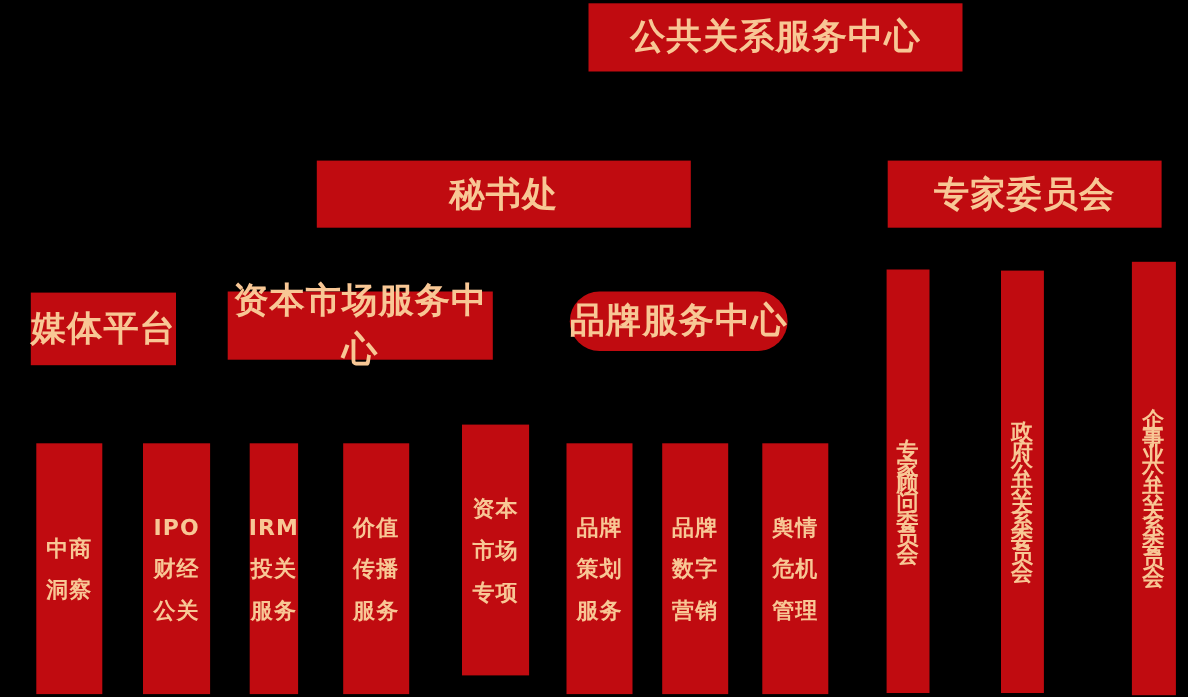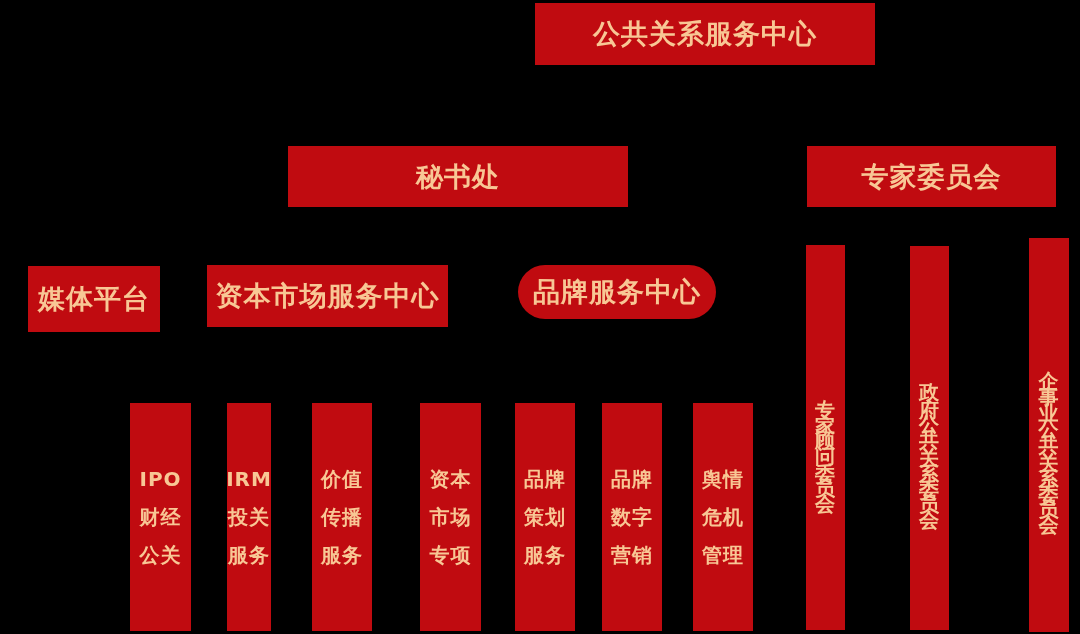--- a/index.html
+++ b/index.html
@@ -21,21 +21,21 @@
     color:var(--peach);
     font-weight:bold;
     display:flex;
     align-items:center;
     justify-content:center;
     text-align:center;
     white-space:pre-line;
     box-sizing:border-box;
   }
   .hbox{
-    font-size:27px;
+    font-size:32px;
     letter-spacing:1px;
   }
   .dept{
     font-size:20px;
     line-height:38px;
     letter-spacing:1px;
   }
   .vbox{
     font-size:20px;
     writing-mode:vertical-rl;
@@ -54,34 +54,36 @@
   <div class="box hbox" style="left:288px;top:146px;width:340px;height:61px;">秘书处</div>
 
   <div class="box hbox" style="left:807px;top:146px;width:249px;height:61px;">专家委员会</div>
 
   <div class="box hbox" style="left:0px;top:266px;width:132px;height:66px;margin-left:28px;">媒体平台</div>
 
   <div class="box hbox" style="left:207px;top:265px;width:241px;height:62px;">资本市场服务中心</div>
 
   <div class="box hbox" style="left:518px;top:265px;width:198px;height:54px;border-radius:30px;">品牌服务中心</div>
 
+  <div class="box dept" style="left:33px;top:403px;width:60px;height:228px;">中商
+洞察</div>
 
   <div class="box dept" style="left:130px;top:403px;width:61px;height:228px;">IPO
 财经
 公关</div>
 
   <div class="box dept" style="left:227px;top:403px;width:44px;height:228px;">IRM
 投关
 服务</div>
 
   <div class="box dept" style="left:312px;top:403px;width:60px;height:228px;">价值
 传播
 服务</div>
 
-  <div class="box dept" style="left:420px;top:403px;width:61px;height:228px;">资本
+  <div class="box dept" style="left:420px;top:386px;width:61px;height:228px;">资本
 市场
 专项</div>
 
   <div class="box dept" style="left:515px;top:403px;width:60px;height:228px;">品牌
 策划
 服务</div>
 
   <div class="box dept" style="left:602px;top:403px;width:60px;height:228px;">品牌
 数字
 营销</div>

